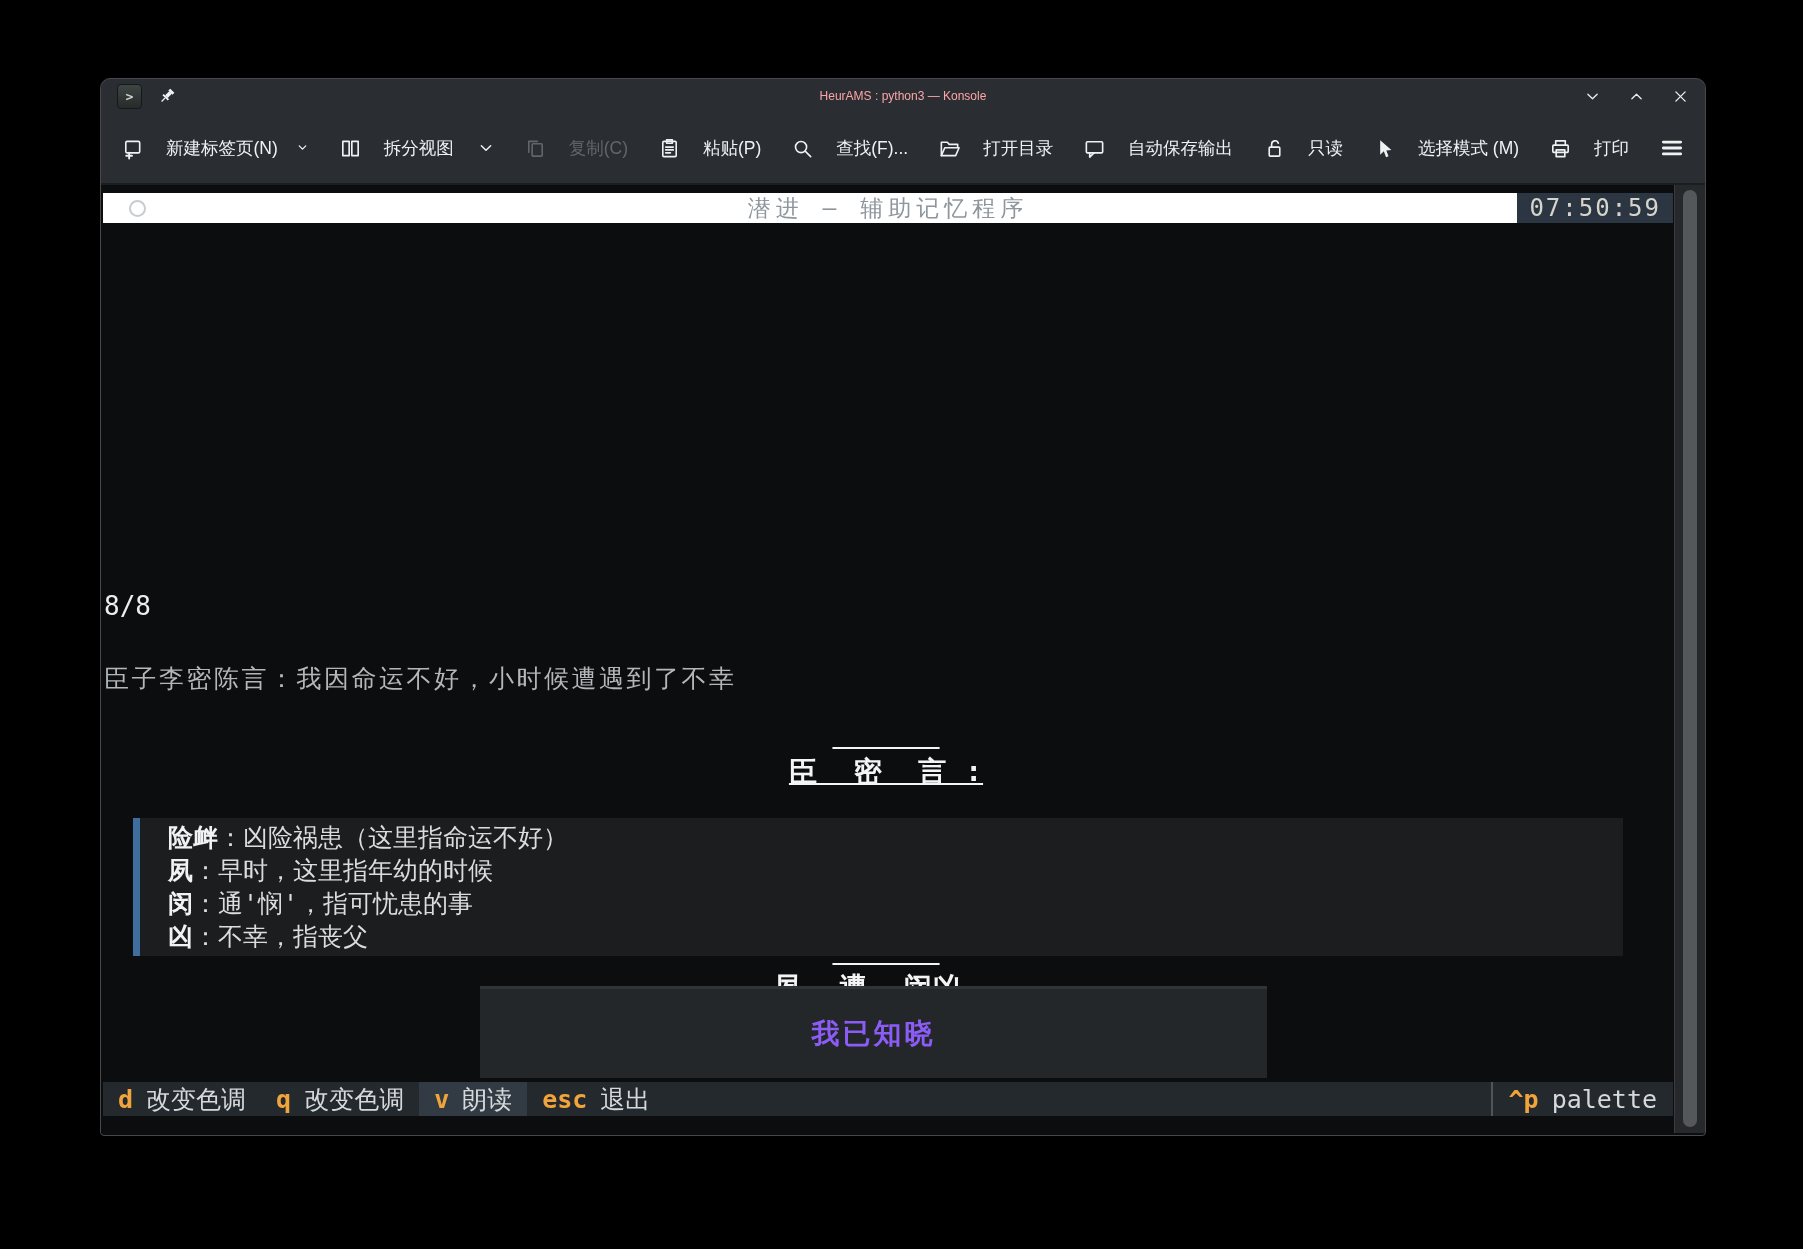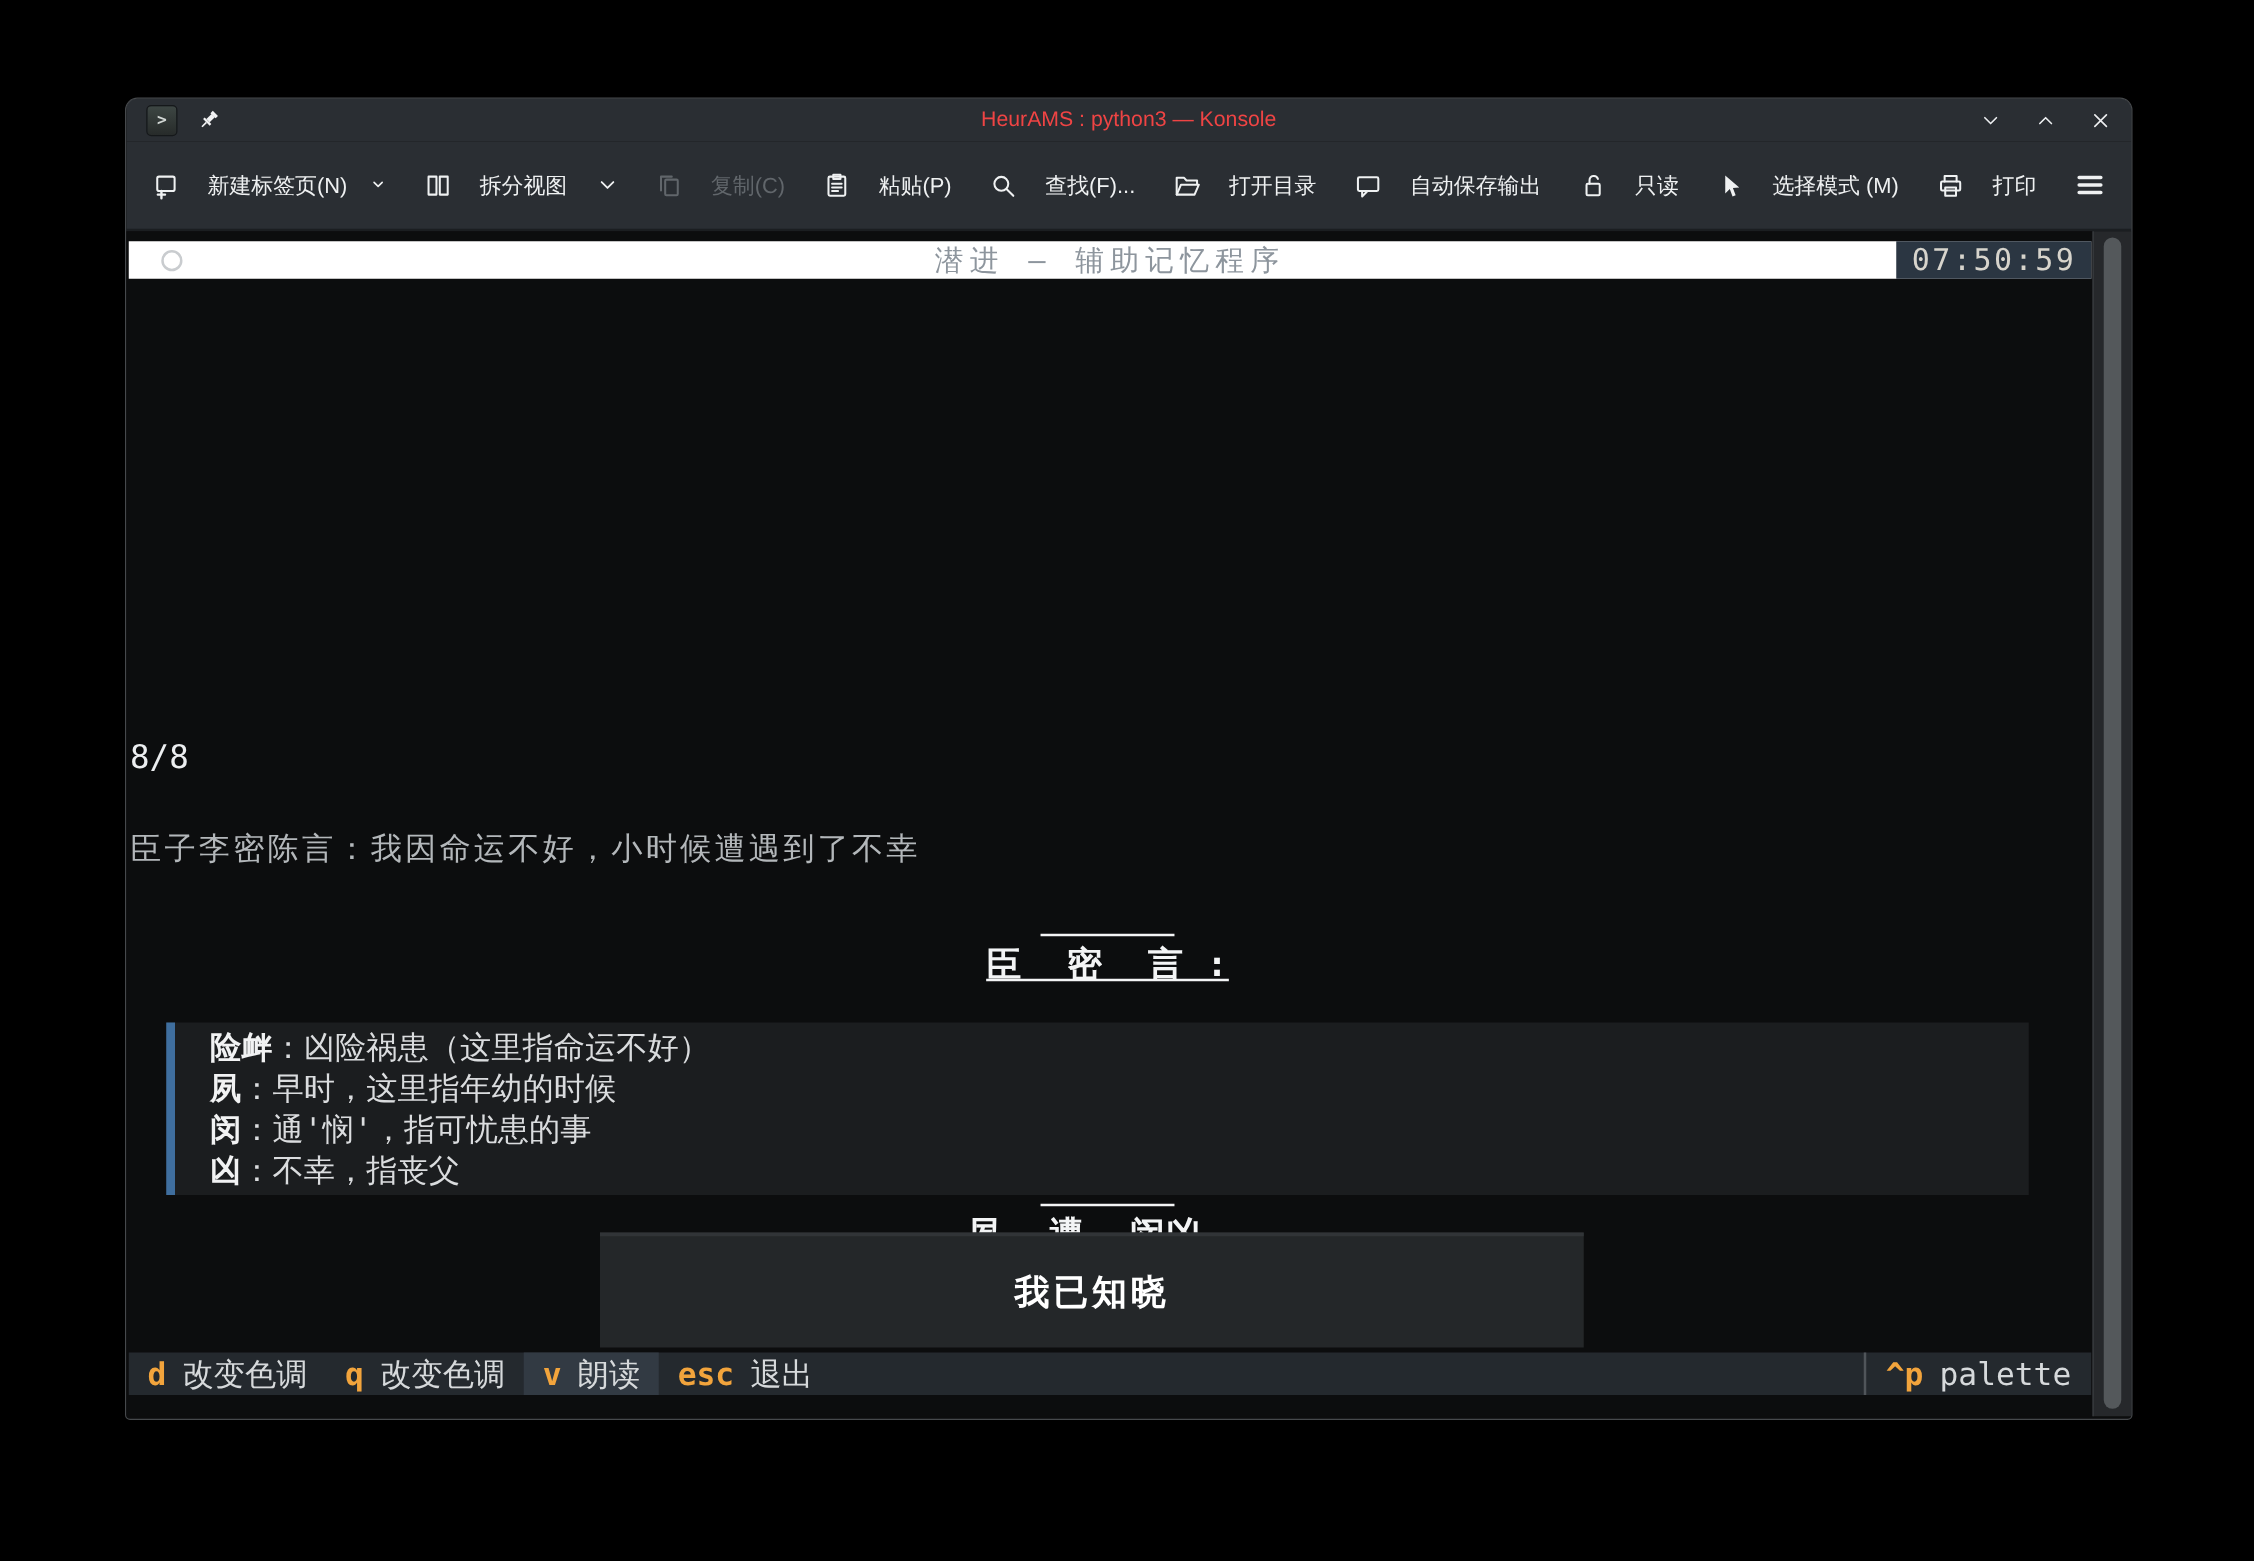--- a/index.html
+++ b/index.html
@@ -13,21 +13,21 @@
 
   
   .titlebar { height:34px; background:#2a2e33; display:flex; align-items:center;
               padding:0 16px; position:relative; }
   .app-button { width:25px; height:25px; border-radius:4px; flex:0 0 auto;
                 background:linear-gradient(#3d4643,#272b2a); border:1px solid #15181a;
                 color:#d2d7d5; font:bold 13px "DejaVu Sans Mono",monospace;
                 display:flex; align-items:center; justify-content:center; }
   .pin-wrap { margin-left:15px; color:#f2f3f4; display:flex; }
   .win-title { position:absolute; left:0; right:0; text-align:center;
-               font-size:17px; color:#ef4444; pointer-events:none; }
+               font-size:12px; color:#fca5a5; pointer-events:none; }
   .win-controls { margin-left:auto; display:flex; gap:27px; z-index:2; color:#eceef0; }
   .win-controls svg { width:17px; height:17px; display:block; cursor:pointer; }
 
   
   .toolbar { height:72px; background:#2a2e33; display:flex; align-items:center;
              justify-content:space-between; padding:0 20px; color:#eff1f2;
              font-size:17.5px; border-bottom:2px solid #1b1e21; }
   .titem { display:flex; align-items:center; gap:22px; white-space:nowrap; flex:0 0 auto; }
   .titem svg { width:23px; height:23px; display:block; }
   .titem.disabled { color:#61666b; }
@@ -65,21 +65,21 @@
           color:#f3f4f5; font-weight:bold; font-size:28px; line-height:36px;
           white-space:pre; letter-spacing:1px;text-decoration:underline; }
 
   .panel { position:absolute; left:32px; top:633px; width:1490px; height:138px;
            background:#1b1d1f; border-left:7px solid #3f6e9e;
            padding:3px 0 0 28px; }
   .note-line { font-size:25px; line-height:33px; color:#dadcde; white-space:pre; }
   .note-term { font-weight:bold; color:#f1f2f3;margin-top:36px; }
 
   .ack-button { position:absolute; left:379px; top:801px; width:787px; height:92px;
-                background:#242729; border-top:3px solid #313437; color:#ffffff;
+                background:#242729; border-top:3px solid #313437; color:#8b5cf6;
                 font-weight:bold; font-size:28px; letter-spacing:3px;
                 display:flex; align-items:center; justify-content:center; cursor:pointer; }
 
   .statusbar { position:absolute; left:2px; top:897px; width:1570px; height:34px;
                background:#24292e; display:flex; align-items:center;
                font-size:25px; color:#d6d9db; }
   .sb-item { display:flex; align-items:center; gap:13px; height:100%;
              padding:0 15px; cursor:pointer; }
   .sb-item.highlight { background:#323a43; }
   .sb-key { color:#f2a43c; font-weight:bold; }

